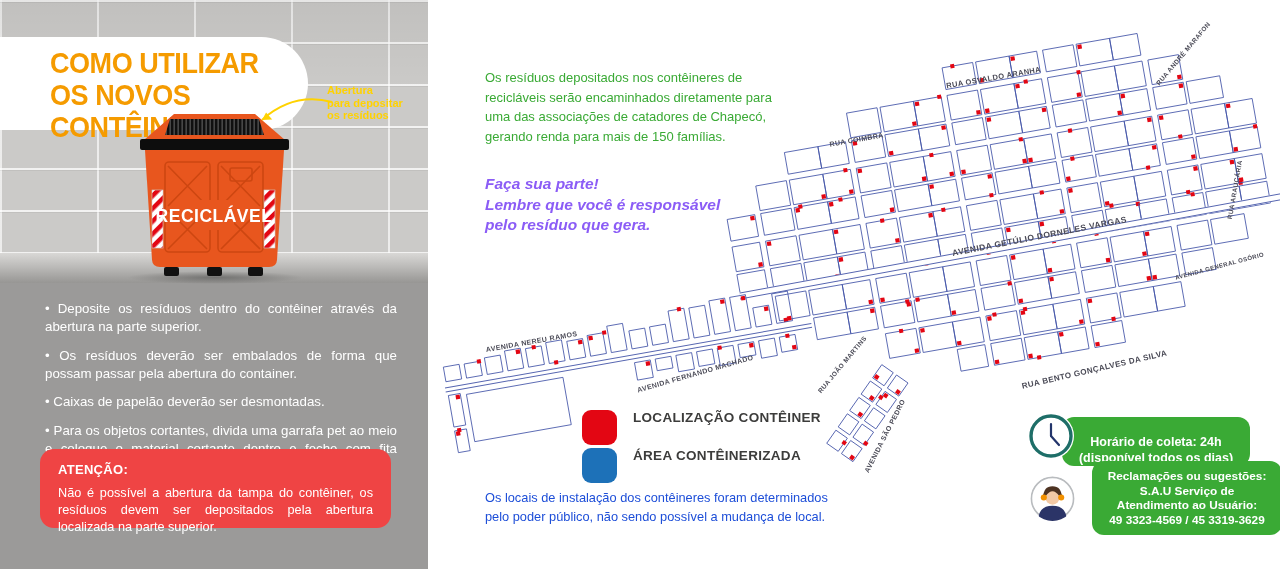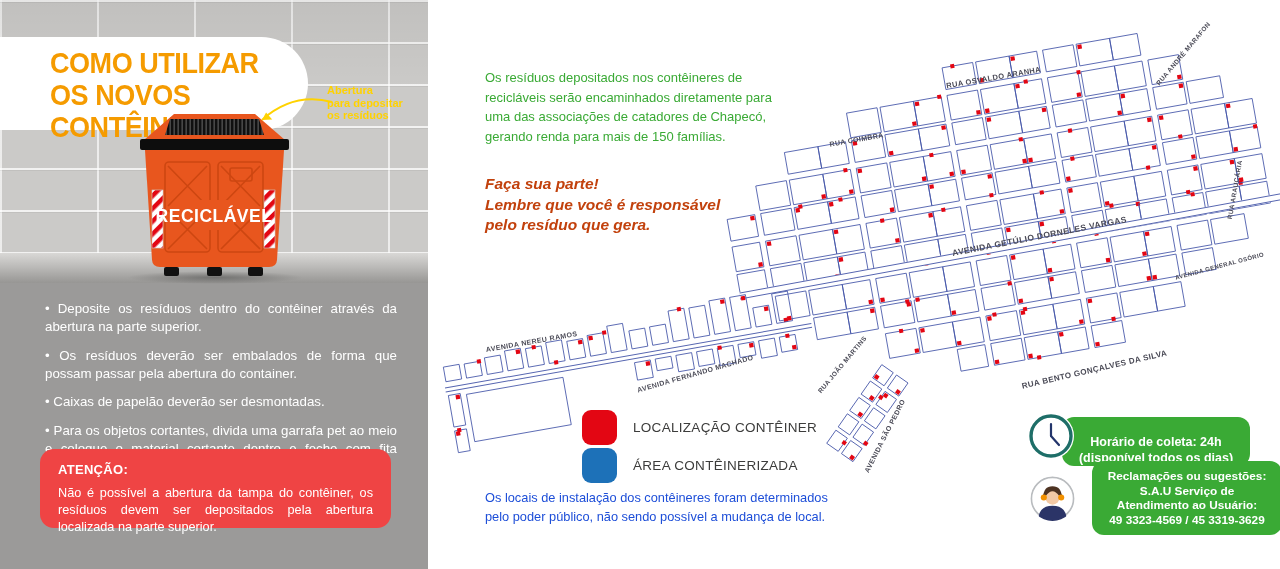--- a/index.html
+++ b/index.html
@@ -37,25 +37,25 @@
   .instructions li::before{content:"• ";}
 
   .attention-box{position:absolute;left:40px;top:449px;width:315px;height:53px;background:#ef4444;
     border-radius:14px;padding:13px 18px;color:#ffffff;}
   .attention-box h2{margin:0;font-size:13px;font-weight:700;letter-spacing:.3px;}
   .attention-box p{margin:8px 0 0 0;font-size:12.7px;line-height:1.32;text-align:justify;}
 
   
   .right-panel{position:absolute;left:428px;top:0;width:852px;height:569px;}
   .intro-text{position:absolute;left:57px;top:68px;width:310px;margin:0;color:#3aaa35;font-size:13px;line-height:1.5;}
-  .cta-text{position:absolute;left:57px;top:174px;color:#c2410c;font-size:15.5px;font-weight:700;font-style:italic;line-height:1.33;}
+  .cta-text{position:absolute;left:57px;top:174px;color:#8b5cf6;font-size:15.5px;font-weight:700;font-style:italic;line-height:1.33;}
   .coverage-map{position:absolute;left:12px;top:0;width:840px;height:480px;pointer-events:none;}
 
   .legend{position:absolute;left:154px;top:410px;}
-  .legend-row{display:flex;align-items:center;gap:16px;margin-bottom:3px;}
+  .legend-row{display:flex;align-items:flex-start;gap:16px;margin-bottom:3px;font-weight:bold;}
   .swatch{width:35px;height:35px;border-radius:9px;flex:0 0 auto;}
   .sw-red{background:#e30613;}
   .sw-blue{background:#1d71b8;}
   .legend-label{color:#3c3c3b;font-size:13.5px;letter-spacing:.3px;}
 
   .footer-note{position:absolute;left:57px;top:488px;width:348px;margin:0;color:#1d4ed8;font-size:12.8px;line-height:1.5;}
 
   .badge-pill{position:absolute;background:#3aaa35;color:#ffffff;border-radius:12px;text-align:center;font-weight:700;}
   .pill-hours{left:634px;top:417px;width:188px;height:32px;font-size:12.5px;line-height:1.28;padding-top:17px;}
   .pill-contact{left:664px;top:461px;width:190px;height:66px;font-size:11.8px;line-height:1.25;padding-top:8px;}

